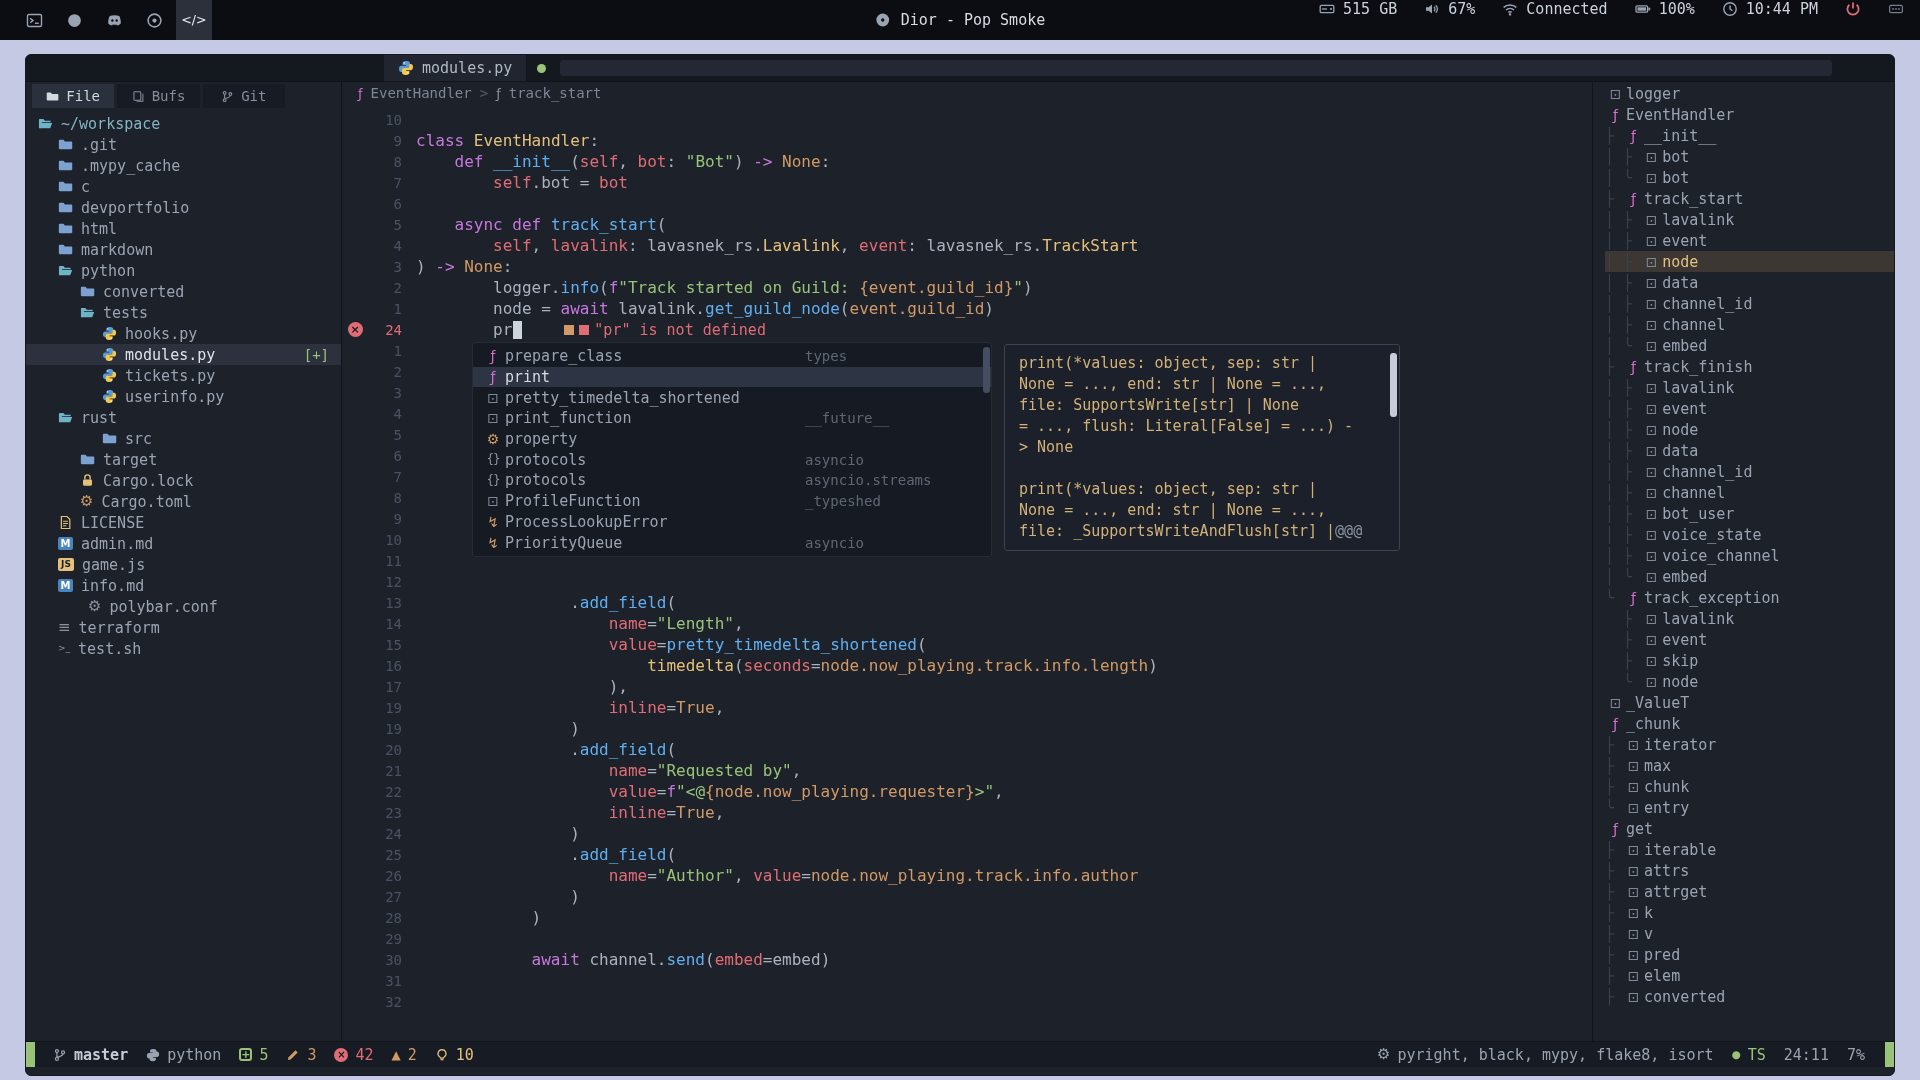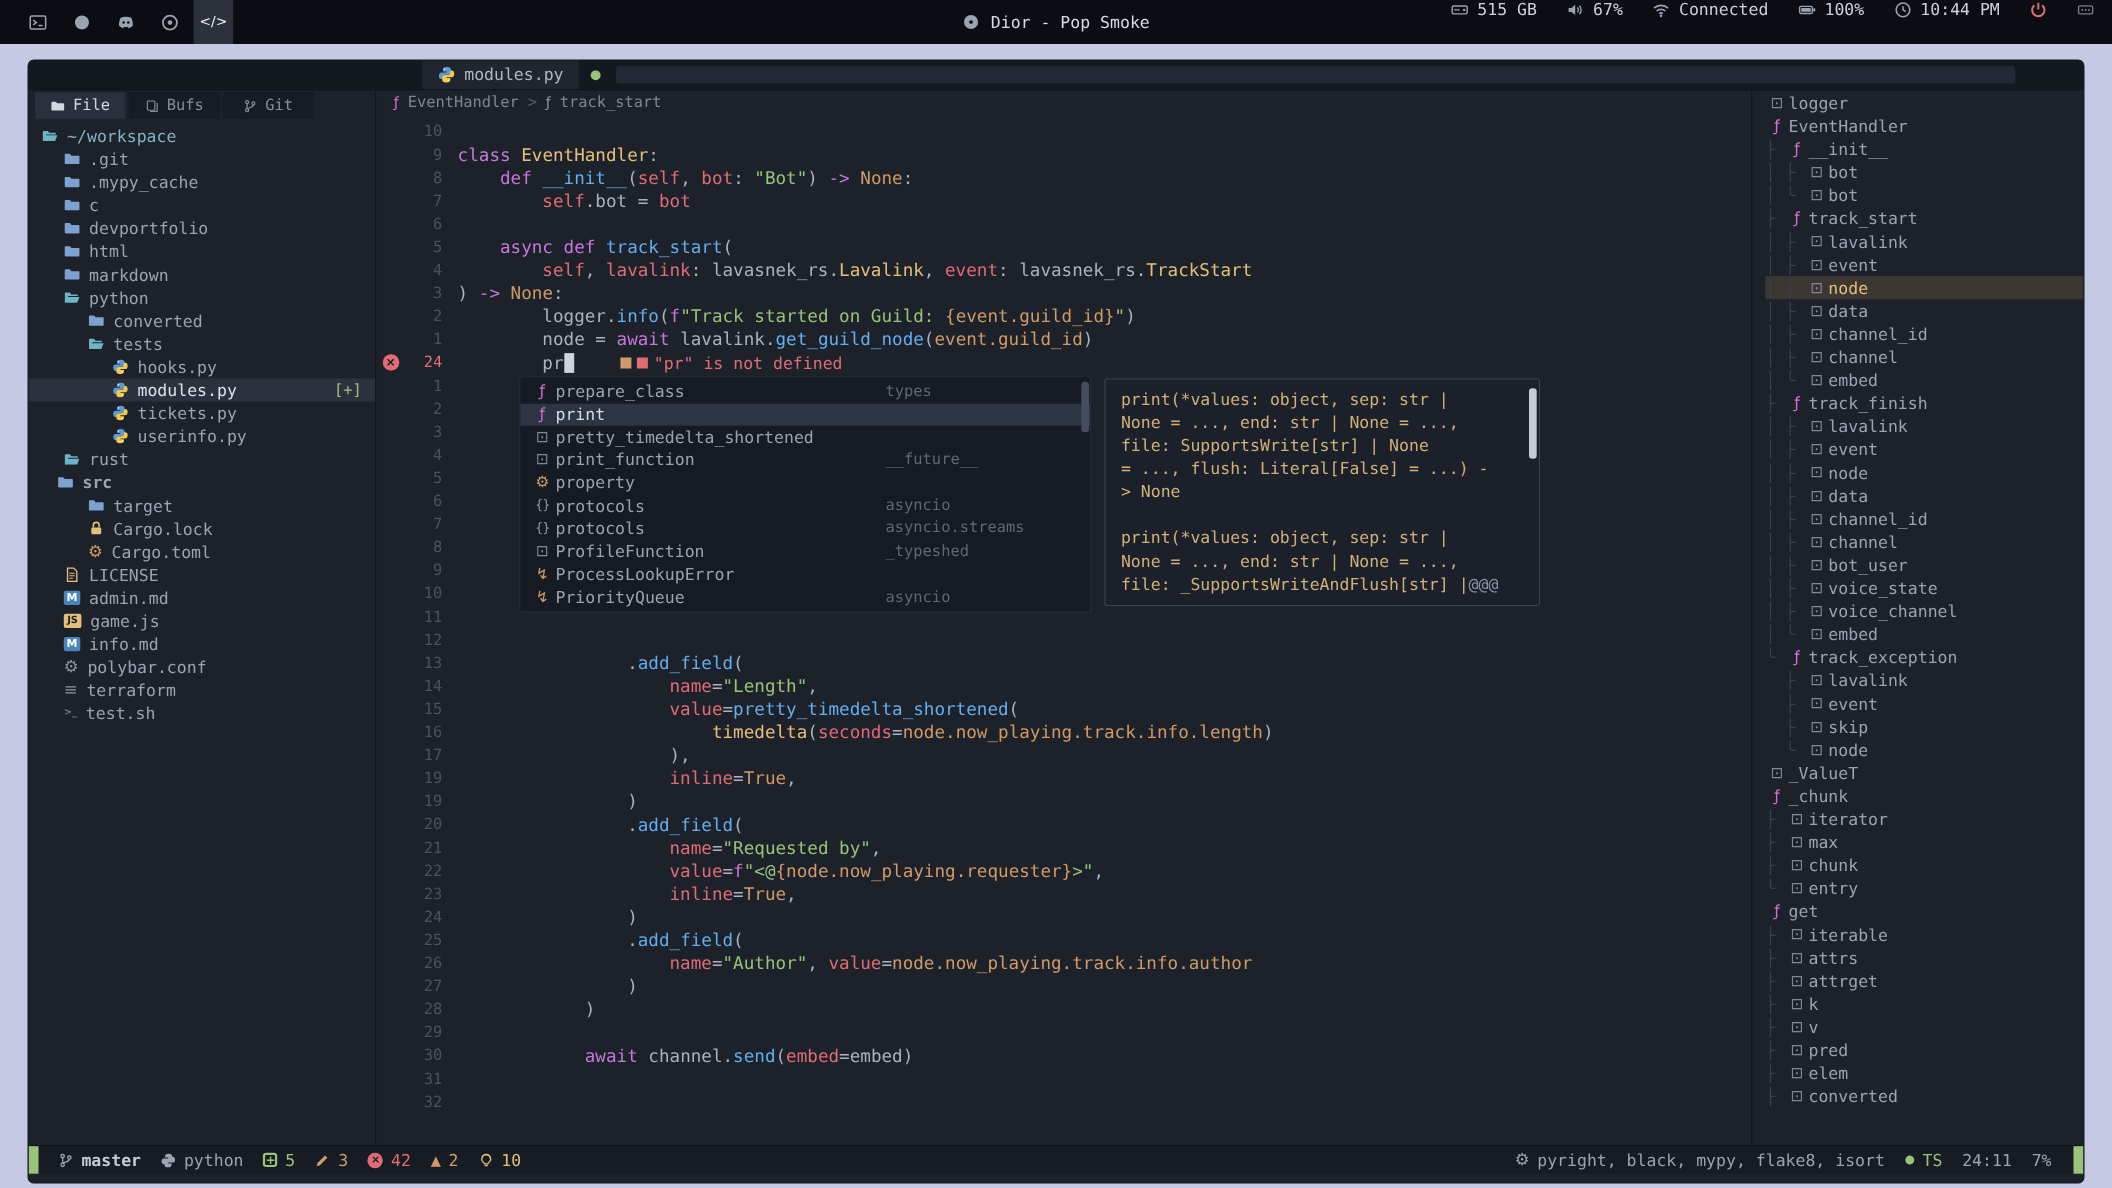--- a/index.html
+++ b/index.html
@@ -423,21 +423,21 @@
                   <use href="#python-icon"></use>
                 </svg>
                 <span>userinfo.py</span>
               </div>
               <div class="trow" style="padding-left: 32px;">
                 <svg class="svgi" style="color: rgb(111, 179, 198);">
                   <use href="#folder-open-icon"></use>
                 </svg>
                 <span>rust</span>
               </div>
-              <div class="trow" style="padding-left: 26px; font-weight: bold;">
+              <div class="trow" style="padding-left: 76px;">
                 <svg class="svgi" style="color: rgb(125, 162, 209);">
                   <use href="#folder-icon"></use>
                 </svg>
                 <span>src</span>
               </div>
               <div class="trow" style="padding-left: 54px;">
                 <svg class="svgi" style="color: rgb(125, 162, 209);">
                   <use href="#folder-icon"></use>
                 </svg>
                 <span>target</span>
@@ -463,21 +463,21 @@
                 <span>admin.md</span>
               </div>
               <div class="trow" style="padding-left: 32px;">
                 <span class="gi i-js"></span>
                 <span>game.js</span>
               </div>
               <div class="trow" style="padding-left: 32px;">
                 <span class="gi i-md"></span>
                 <span>info.md</span>
               </div>
-              <div class="trow" style="padding-left: 32px;">
+              <div class="trow" style="padding-left: 32px; margin-left: 30px;">
                 <span class="gi i-gear" style="color: rgb(139, 147, 162);"></span>
                 <span>polybar.conf</span>
               </div>
               <div class="trow" style="padding-left: 32px;">
                 <span class="gi i-tf" style="color: rgb(139, 147, 162);"></span>
                 <span>terraform</span>
               </div>
               <div class="trow" style="padding-left: 32px;">
                 <span class="gi i-sh" style="color: rgb(139, 147, 162);"></span>
                 <span>test.sh</span>

